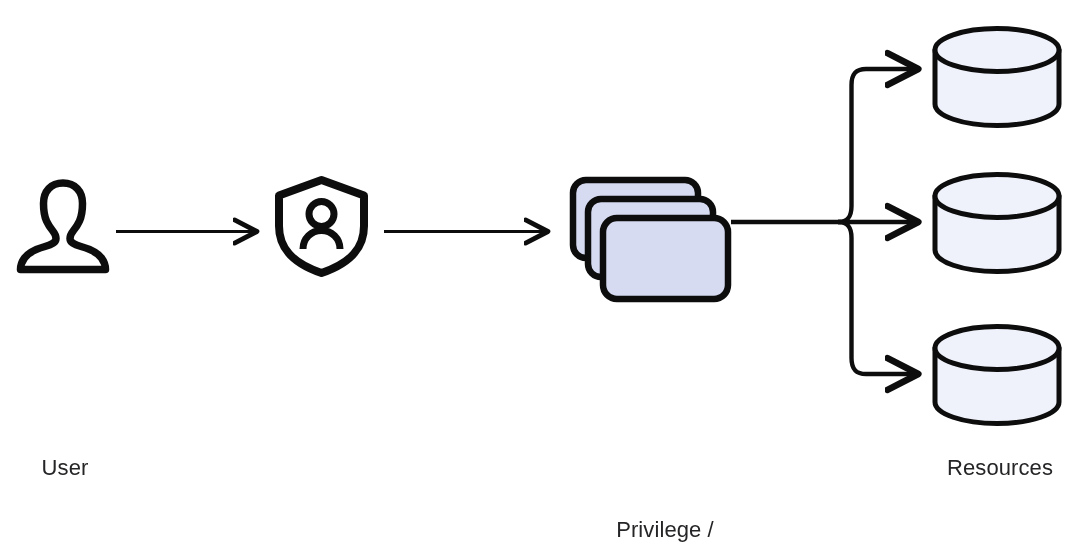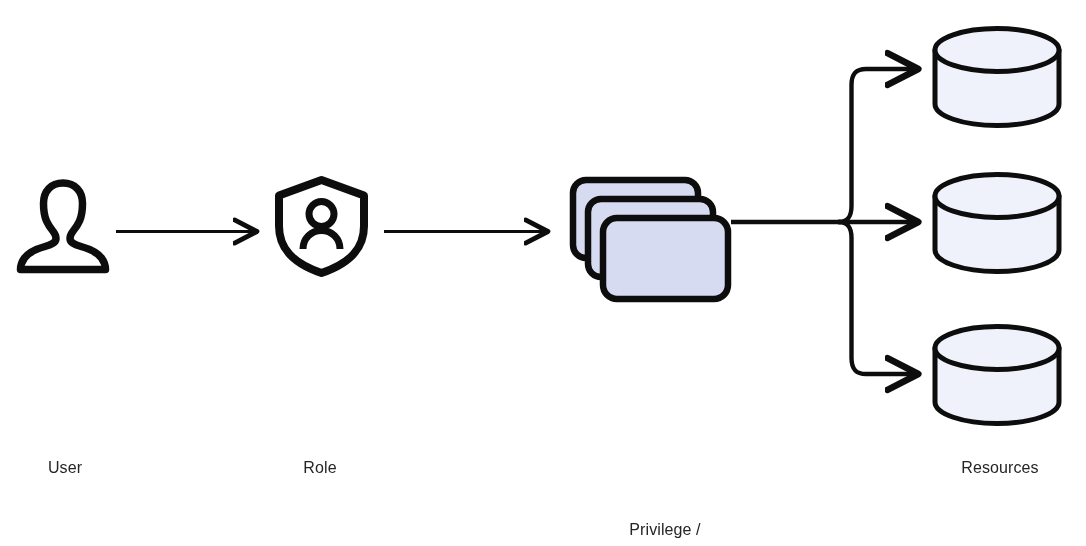--- a/index.html
+++ b/index.html
@@ -23,21 +23,21 @@
   #diagram-svg {
     position: absolute;
     top: 0;
     left: 0;
     width: 1086px;
     height: 546px;
   }
   .node-label {
     position: absolute;
     font-family: "Liberation Sans", sans-serif;
-    font-size: 16px;
+    font-size: 22px;
     line-height: 31px;
     color: #252527;
     text-align: center;
     white-space: pre;
     letter-spacing: 0.1px;
   }
   #label-user      { left: 0px;   top: 452px; width: 130px; }
   #label-role      { left: 255px; top: 452px; width: 130px; }
   #label-privilege { left: 530px; top: 452px; width: 270px; }
   #label-resources { left: 865px; top: 452px; width: 270px; }
@@ -137,21 +137,20 @@
                C 935 414 963 423.5 997 423.5
                C 1031 423.5 1059 414 1059 402
                L 1059 348 Z" fill="#eff2fa" stroke="#0d0d0d" stroke-width="5" stroke-linejoin="round"></path>
       <ellipse cx="997" cy="348" rx="62" ry="21.5" fill="#eff2fa" stroke="#0d0d0d" stroke-width="5"></ellipse>
     </g>
 
   </svg>
 
   <div class="node-label" id="label-user">User</div>
 
-  <div class="node-label" id="label-role">Role</div>
 
   <div class="node-label" id="label-privilege">
     <div>Privilege /</div>
     
   </div>
 
   <div class="node-label" id="label-resources">Resources</div>
 
 </div>
 

